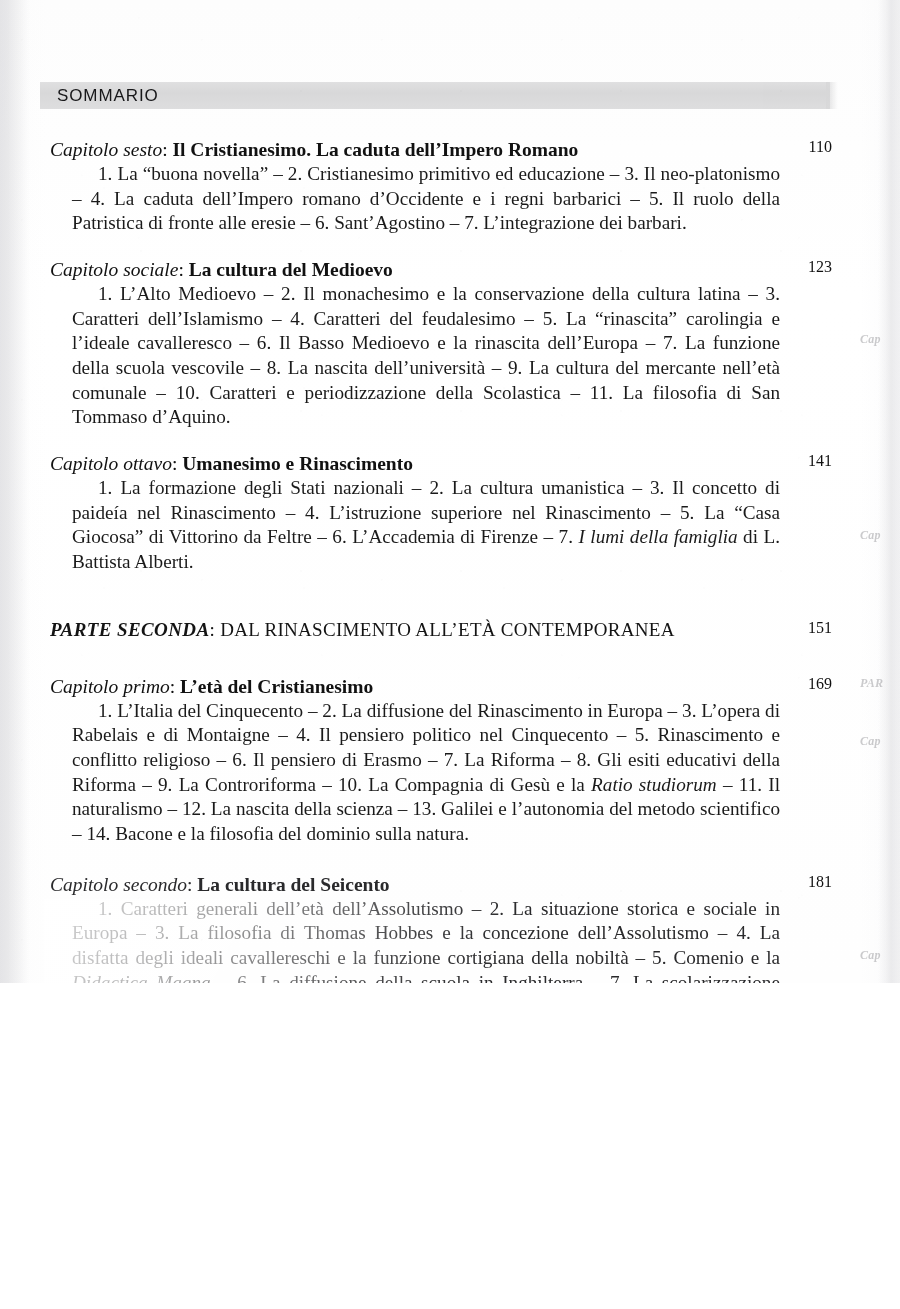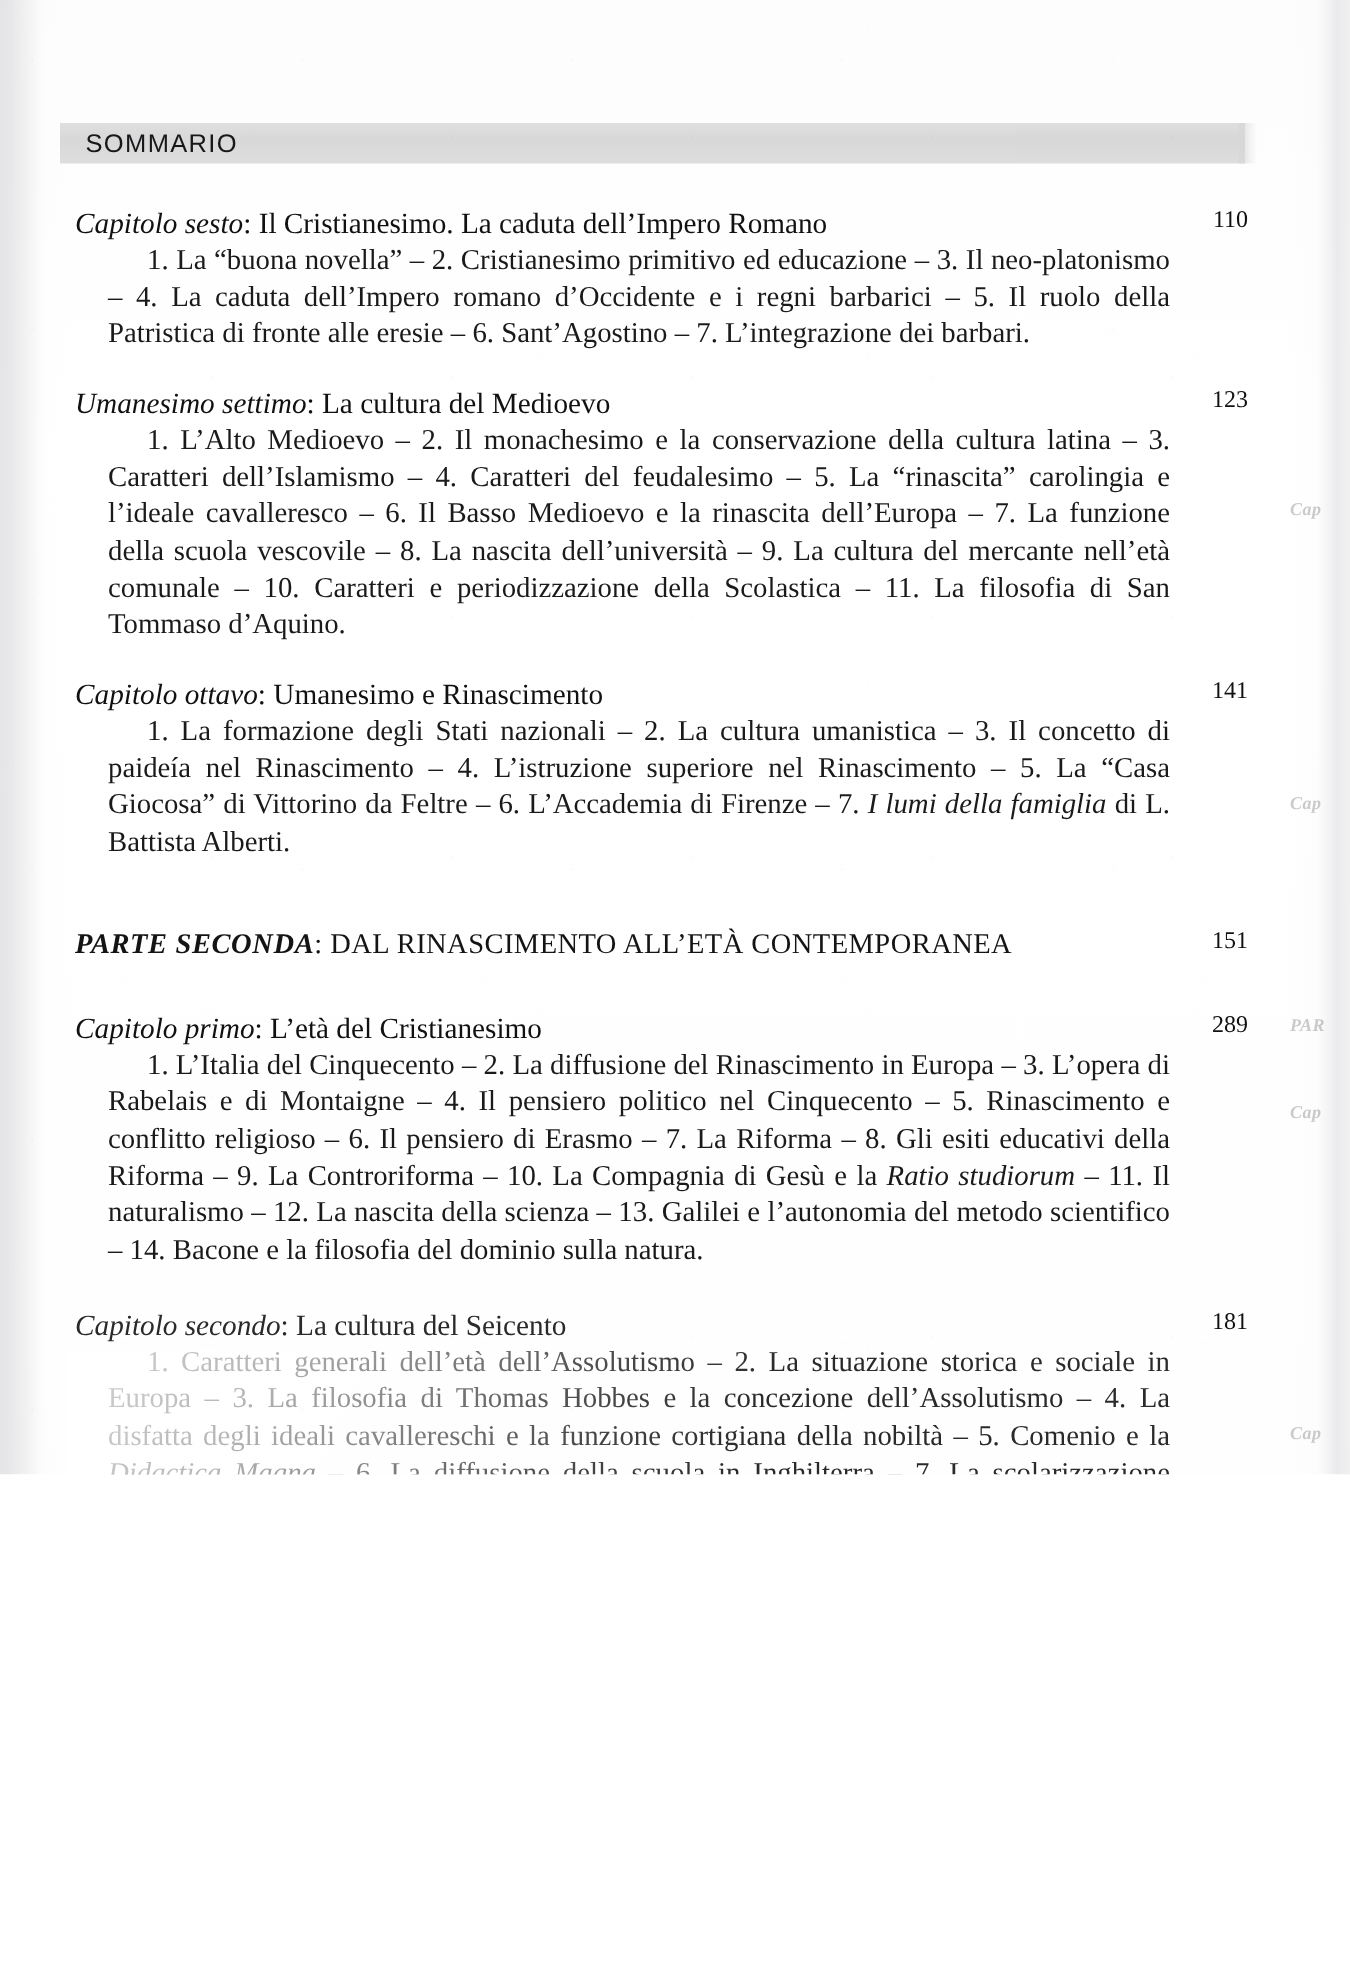--- a/index.html
+++ b/index.html
@@ -86,21 +86,21 @@
     position: relative;
     font-size: 19.5px;
     line-height: 1.18;
     color: #111;
   }
   .ch-label {
     font-style: italic;
     font-weight: normal;
   }
   .ch-title {
-    font-weight: normal;
+    font-weight: bold;
   }
 
   .page-num {
     position: absolute;
     right: 0;
     top: 0;
     width: 60px;
     text-align: right;
     font-size: 16px;
     color: #111;
@@ -203,21 +203,21 @@
     <div class="entry">
       <div class="entry-head">
         <span class="ch-label">Capitolo sesto</span><span class="ch-label-sep">: </span><span class="ch-title">Il Cristianesimo. La caduta dell’Impero Romano</span>
         <span class="page-num">110</span>
       </div>
       <div class="entry-body">1. La “buona novella” – 2. Cristianesimo primitivo ed educazione – 3. Il neo-platonismo – 4. La caduta dell’Impero romano d’Occidente e i regni barbarici – 5. Il ruolo della Patristica di fronte alle eresie – 6. Sant’Agostino – 7. L’integrazione dei barbari.</div>
     </div>
 
     <div class="entry" style="margin-top:22px;">
       <div class="entry-head">
-        <span class="ch-label">Umanesimo settimo</span><span class="ch-label-sep">: </span><span class="ch-title">La cultura del Medioevo</span>
+        <span class="ch-label">Capitolo sociale</span><span class="ch-label-sep">: </span><span class="ch-title">La cultura del Medioevo</span>
         <span class="page-num">123</span>
       </div>
       <div class="entry-body">1. L’Alto Medioevo – 2. Il monachesimo e la conservazione della cultura latina – 3. Caratteri dell’Islamismo – 4. Caratteri del feudalesimo – 5. La “rinascita” carolingia e l’ideale cavalleresco – 6. Il Basso Medioevo e la rinascita dell’Europa – 7. La funzione della scuola vescovile – 8. La nascita dell’università – 9. La cultura del mercante nell’età comunale – 10. Caratteri e periodizzazione della Scolastica – 11. La filosofia di San Tommaso d’Aquino.</div>
     </div>
 
     <div class="entry" style="margin-top:22px;">
       <div class="entry-head">
         <span class="ch-label">Capitolo ottavo</span><span class="ch-label-sep">: </span><span class="ch-title">Umanesimo e Rinascimento</span>
         <span class="page-num">141</span>
       </div>
@@ -225,21 +225,21 @@
     </div>
 
     <div class="part">
       <span class="part-label">PARTE SECONDA</span><span class="part-rest">: DAL RINASCIMENTO ALL’ETÀ CONTEMPORANEA</span>
       <span class="page-num">151</span>
     </div>
 
     <div class="entry">
       <div class="entry-head">
         <span class="ch-label">Capitolo primo</span><span class="ch-label-sep">: </span><span class="ch-title">L’età del Cristianesimo</span>
-        <span class="page-num">289</span>
+        <span class="page-num">169</span>
       </div>
       <div class="entry-body"><span>1. L’Italia del Cinquecento – 2. La diffusione del Rinascimento in Europa – 3. L’opera di Rabelais e di Montaigne – 4. Il pensiero politico nel Cinquecento – 5. Rinascimento e conflitto religioso – 6. Il pensiero di Erasmo – 7. La Riforma – 8. Gli esiti educativi della Riforma – 9. La Controriforma – 10. La Compagnia di Gesù e la </span><i>Ratio studiorum</i><span> – 11. Il naturalismo – 12. La nascita della scienza – 13. Galilei e l’autonomia del metodo scientifico – 14. Bacone e la filosofia del dominio sulla natura.</span></div>
     </div>
 
     <div class="entry fade-1" style="margin-top:26px;">
       <div class="entry-head">
         <span class="ch-label">Capitolo secondo</span><span class="ch-label-sep">: </span><span class="ch-title">La cultura del Seicento</span>
         <span class="page-num">181</span>
       </div>
       <div class="entry-body"><span>1. Caratteri generali dell’età dell’Assolutismo – 2. La situazione storica e sociale in Europa – 3. La filosofia di Thomas Hobbes e la concezione dell’Assolutismo – 4. La disfatta degli ideali cavallereschi e la funzione cortigiana della nobiltà – 5. Comenio e la </span><i>Didactica Magna</i><span> – 6. La diffusione della scuola in Inghilterra – 7. La scolarizzazione nell’Europa protestante – 8. La scolarizzazione nei paesi cattolici – 9. Cartesio e la nascita del razionalismo moderno – 10. Il pensiero dopo Cartesio tra scienza e teologia.</span></div>

